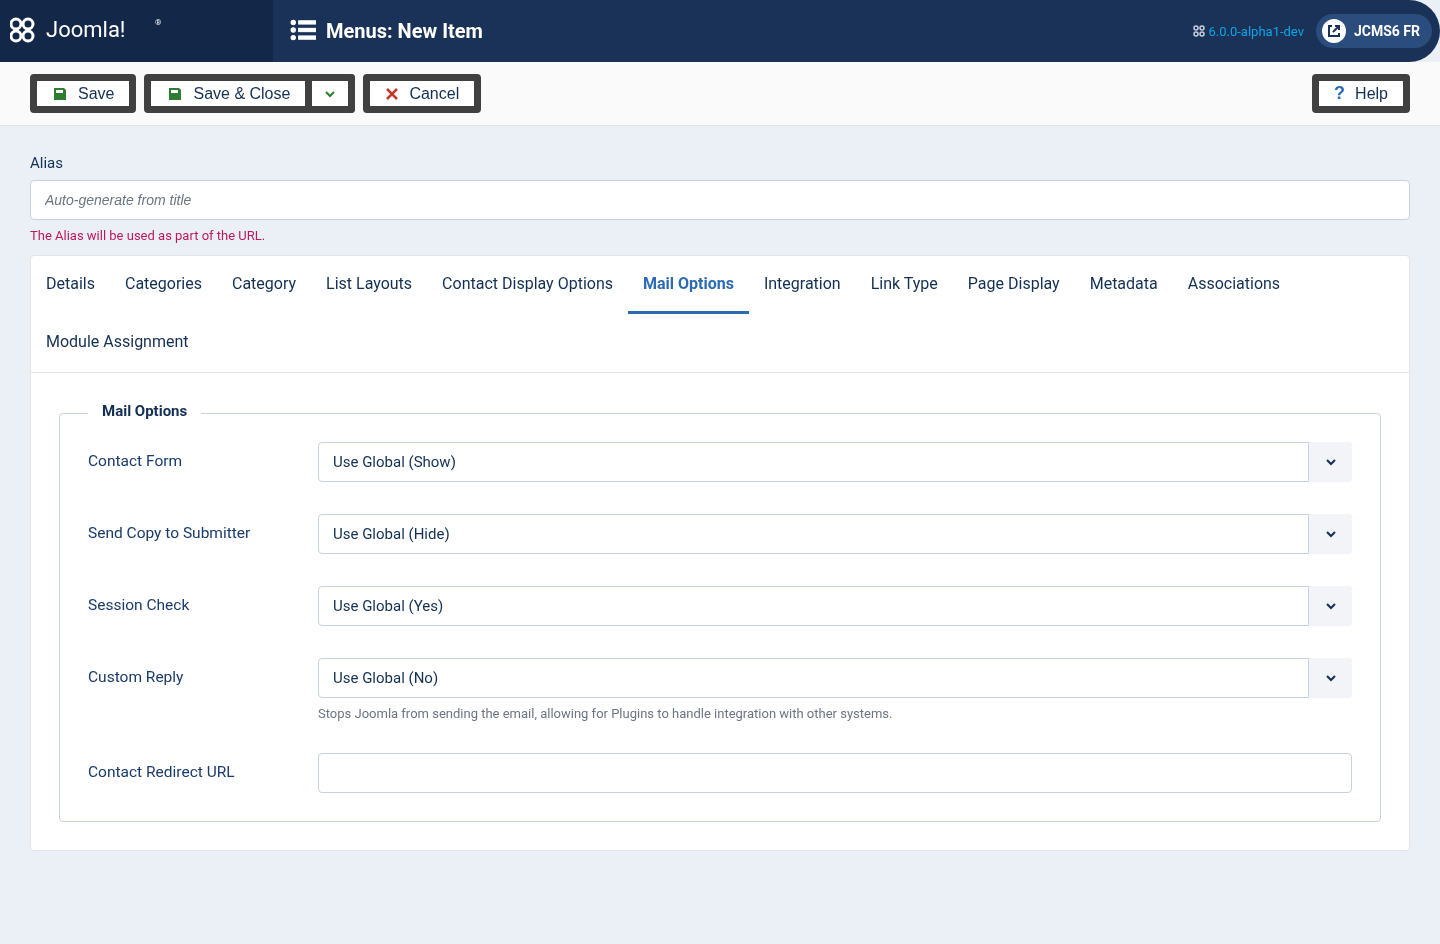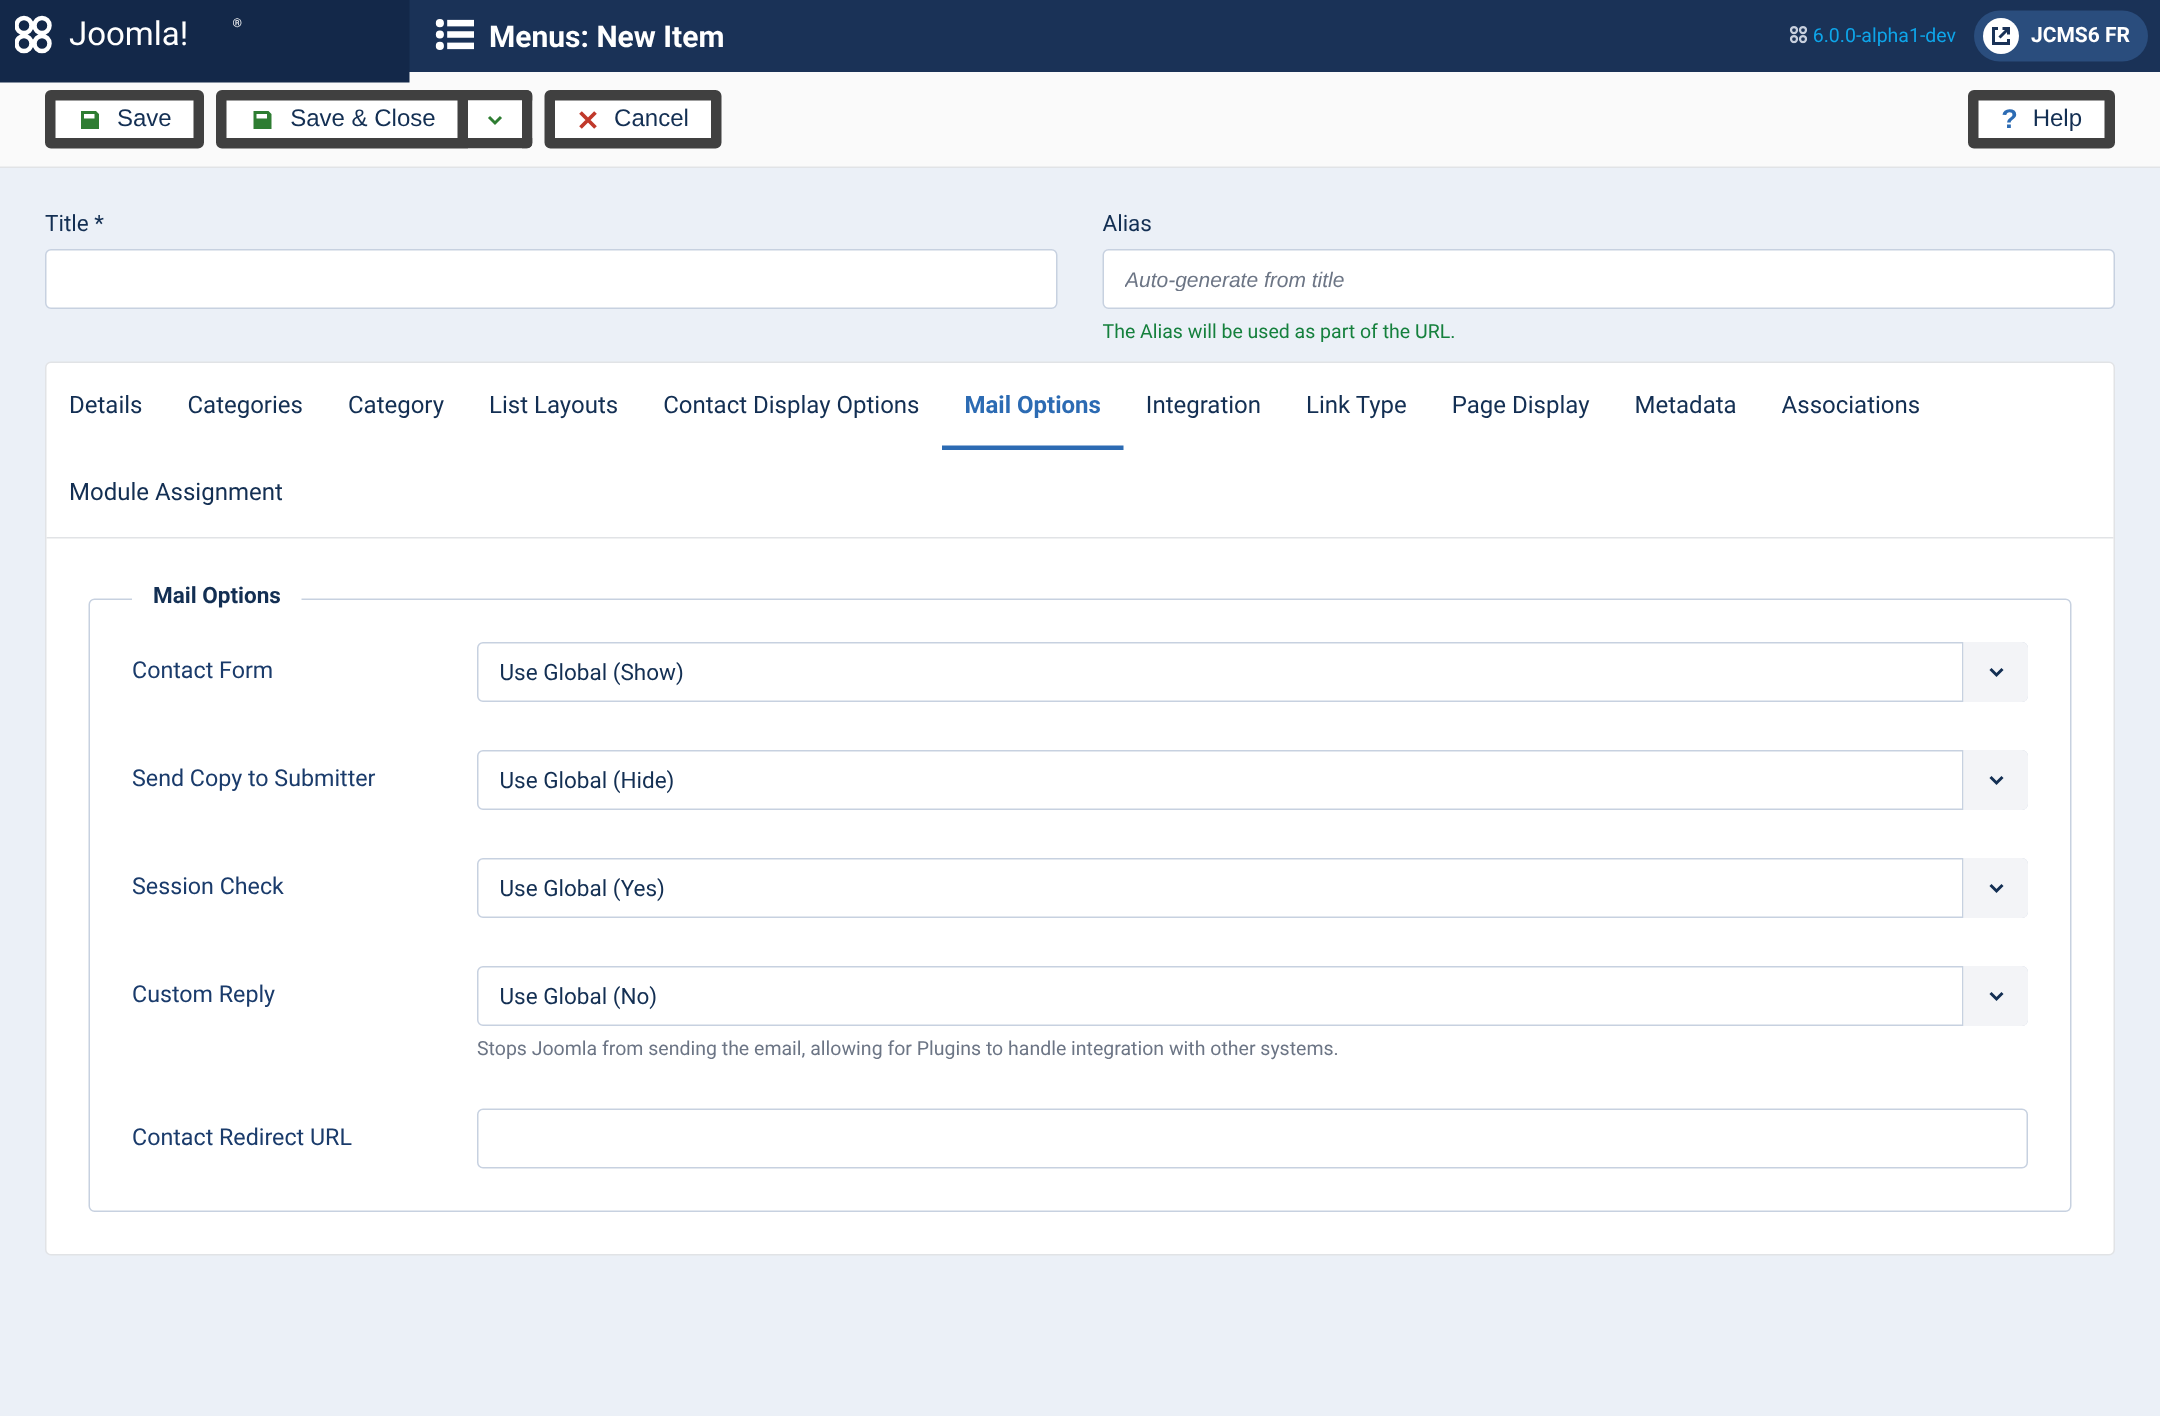--- a/index.html
+++ b/index.html
@@ -1,17 +1,17 @@
 <!DOCTYPE html>
 <html><head>
 <meta charset="utf-8">
 <style>
 * { box-sizing: border-box; margin: 0; padding: 0; }
 body { font-family: -apple-system, BlinkMacSystemFont, "Segoe UI", Roboto, Helvetica, Arial, sans-serif; background: #ebf0f7; color: #132f53; font-size: 15px; }
-.top-header { background: #1a3257; height: 48px; display: flex; align-items: center; color: #fff; }
+.top-header { background: #1a3257; height: 62px; display: flex; align-items: center; color: #fff; border-radius: 31px; }
 .logo-area { background: #132849; width: 273px; height: 62px; display: flex; align-items: center; padding-left: 10px; }
 .logo-svg { fill: #fff; }
 .header-title-area { display: flex; align-items: flex-start; padding-left: 17px; gap: 10px; }
 .menu-icon-svg { width: 26px; height: 22px; fill: #fff; stroke: #fff; }
 .header-title { font-size: 20px; font-weight: 700; color: #fff; }
 .header-right { margin-left: auto; display: flex; align-items: center; gap: 12px; padding-right: 8px; }
 .version-text { color: #0ea5e9; font-size: 13px; }
 .site-badge { background: #2a4d7d; border-radius: 18px; height: 34px; display: flex; align-items: center; gap: 8px; padding: 0 12px 0 6px; }
 .site-badge-icon { width: 24px; height: 24px; background: #fff; color: #1a3257; border-radius: 50%; display: flex; align-items: center; justify-content: center; }
 .site-badge-text { color: #fff; font-size: 14px; font-weight: 700; }
@@ -24,21 +24,21 @@
 .icon-save { color: #2e7d32; }
 .icon-cancel { color: #c0392b; }
 .icon-help { color: #2c6bb3; }
 .toolbar-right { margin-left: auto; }
 
 .form-top { padding: 28px 30px 12px; display: flex; gap: 30px; }
 .form-col { flex: 1; }
 .form-label { font-size: 15px; color: #132f53; margin-bottom: 8px; font-weight: 400; }
 .form-input { width: 100%; height: 40px; border: 1px solid #c7d1e0; border-radius: 4px; background: #fff; padding: 0 14px; font-size: 14px; }
 .form-input::placeholder { color: #6c7585; font-style: italic; }
-.help-text { font-size: 13px; color: #15803d; margin-top: 8px; }
+.help-text { font-size: 13px; color: #be185d; margin-top: 8px; }
 
 .main-panel { background: #fff; margin: 0 30px 30px; border: 1px solid #e1e3e6; border-radius: 4px; }
 .tabs { display: flex; flex-wrap: wrap; border-bottom: 1px solid #e1e3e6; padding: 0 0; }
 .tab { padding: 18px 15px; font-size: 16px; color: #132f53; cursor: pointer; border-bottom: 3px solid transparent; font-weight: 400; }
 .tab.active { color: #2c6bb3; font-weight: 700; border-bottom-color: #2c6bb3; }
 
 .fieldset-area { padding: 40px 28px 28px; }
 .fieldset { border: 1px solid #c7d1e0; border-radius: 4px; padding: 28px 28px; position: relative; }
 .legend { position: absolute; top: -12px; left: 28px; background: #fff; padding: 0 14px; font-size: 15px; font-weight: 700; color: #132f53; }
 
@@ -130,24 +130,20 @@
   <div class="toolbar-right">
     <button class="btn">
       <span class="icon-help" style="font-weight:700;font-size:18px">?</span>
       <span>Help</span>
     </button>
   </div>
 </div>
 
 <div class="form-top">
   <div class="form-col">
-    <div class="form-label">Title *</div>
-    <input class="form-input" type="text" value="" style="">
-  </div>
-  <div class="form-col">
     <div class="form-label">Alias</div>
     <input class="form-input" type="text" placeholder="Auto-generate from title" style="">
     <div class="help-text">The Alias will be used as part of the URL.</div>
   </div>
 </div>
 
 <div class="main-panel">
   <div class="tabs" id="tabs-container">
       <div class="tab">Details</div>
       <div class="tab">Categories</div>

